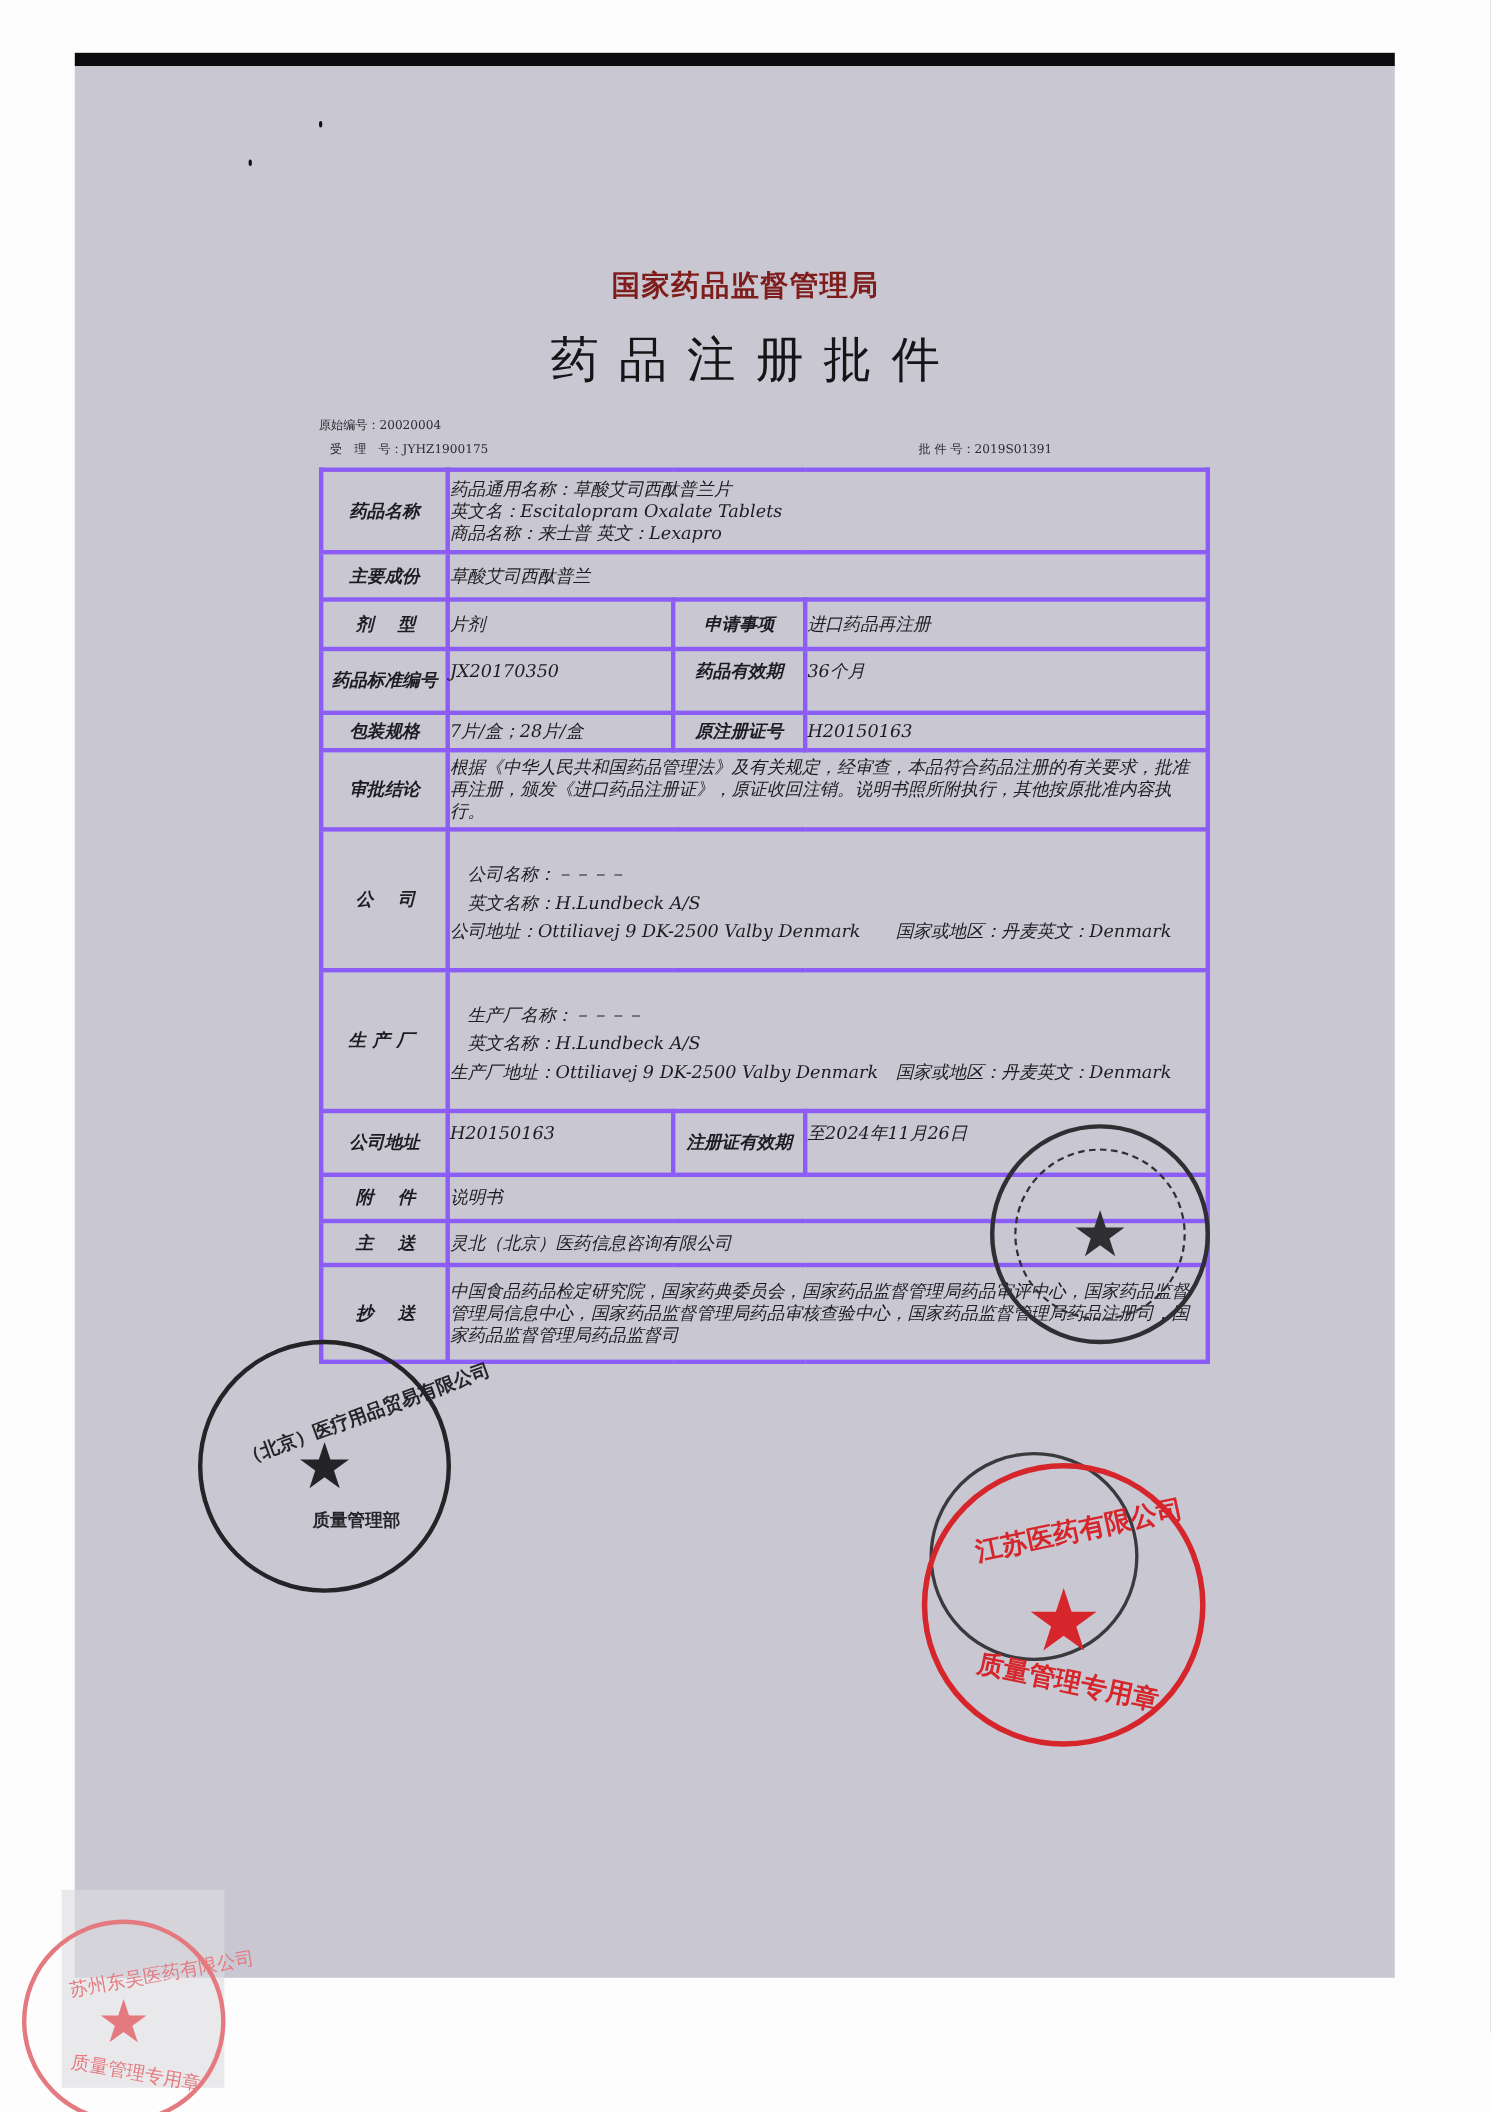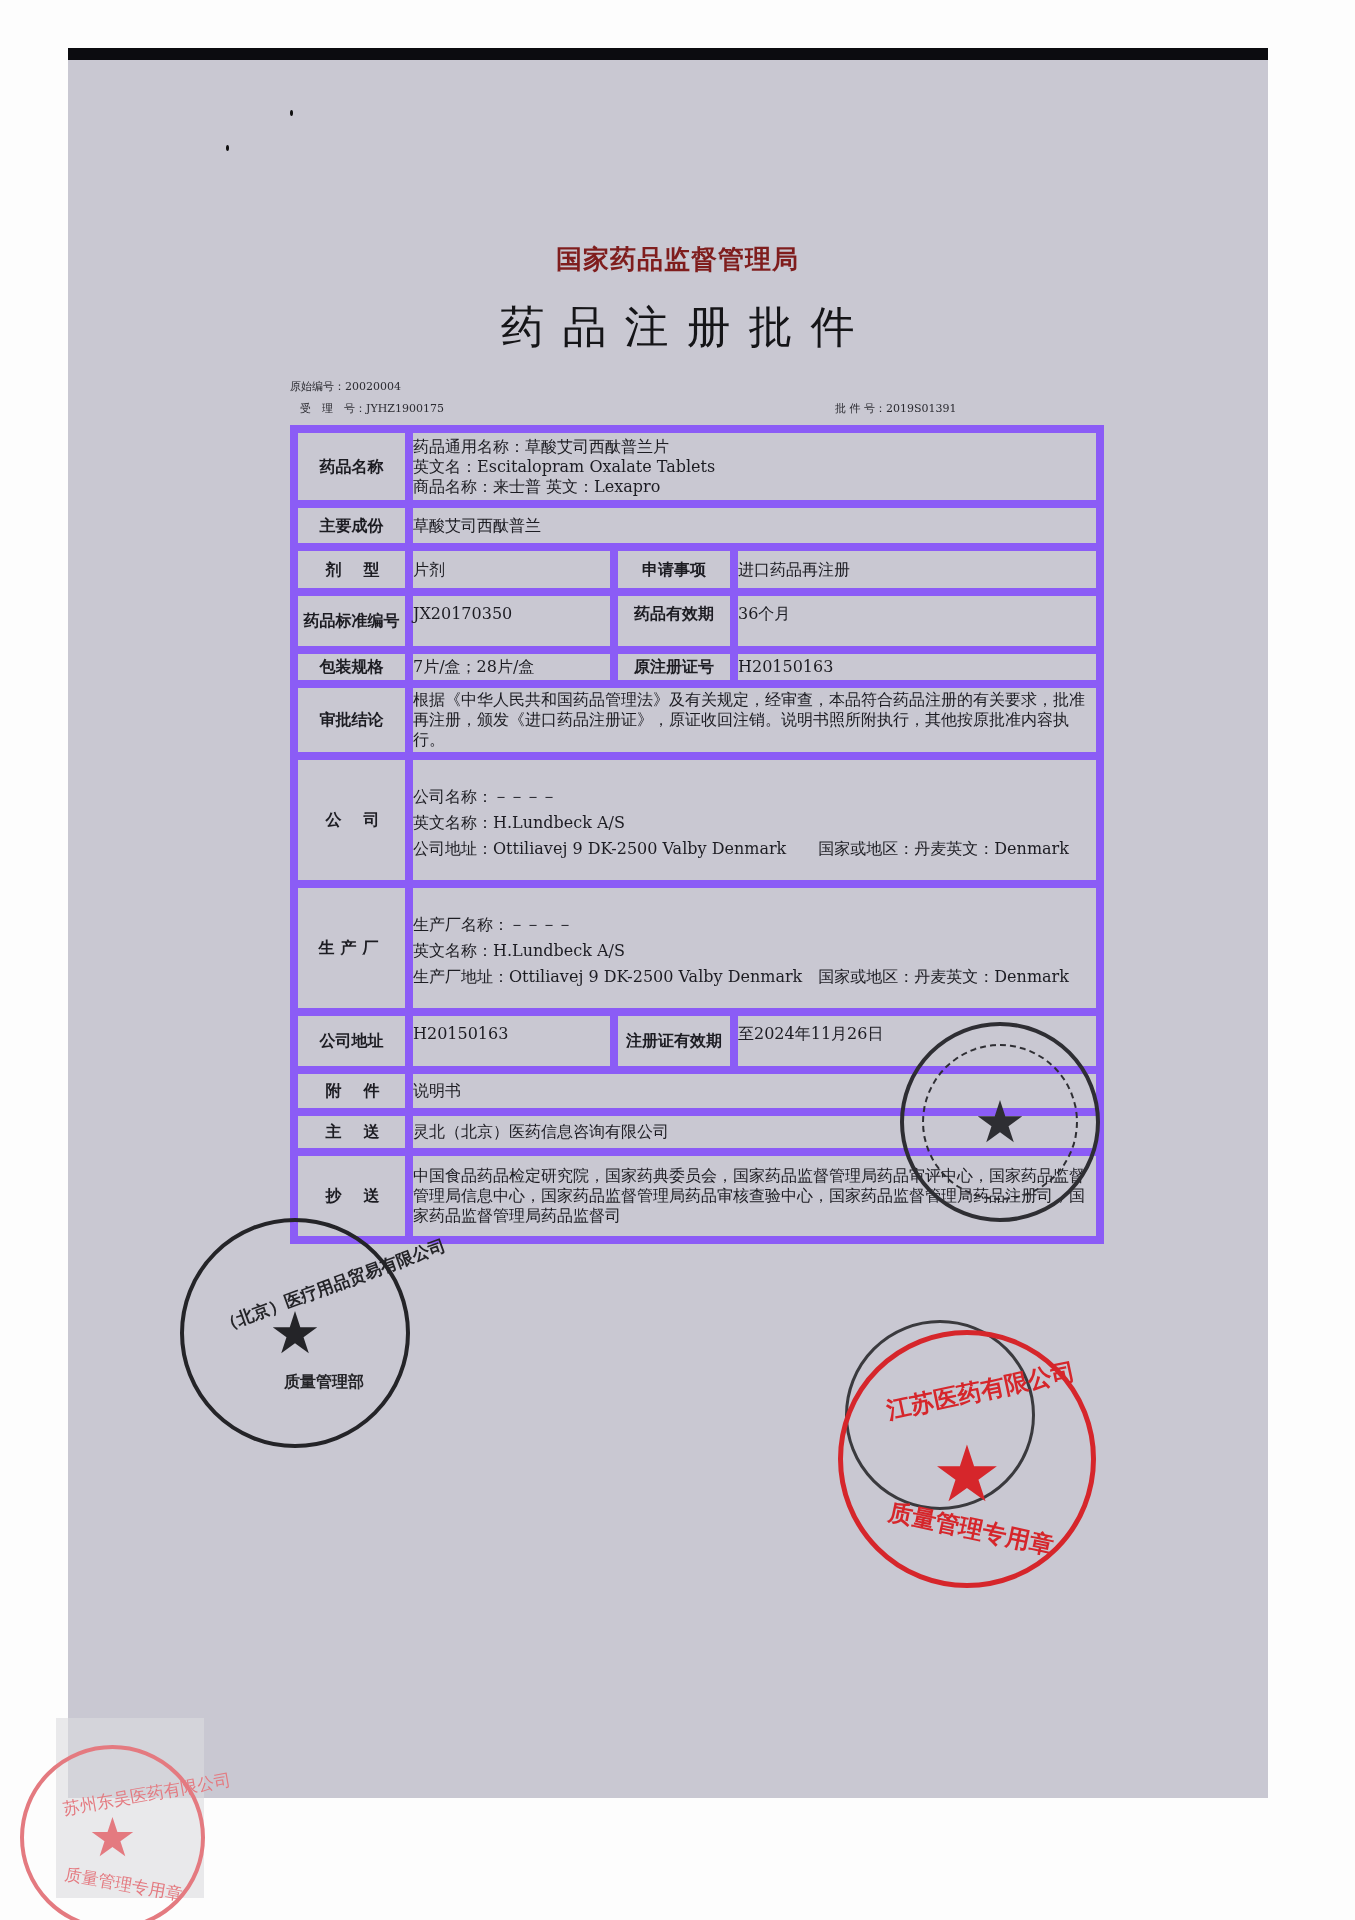--- a/index.html
+++ b/index.html
@@ -31,30 +31,31 @@
   .meta-line {
     position:absolute; font-size:11px; color:#2a2a30;
   }
 
   table.reg {
     position:absolute; left:290px; top:425px; width:806px;
     border-collapse:collapse; table-layout:fixed;
     font-size:16px; color:#1c1c22;
   }
   table.reg td {
-    border:8px solid #8b5cf6; vertical-align:middle; padding:2px 0;
+    border:4px solid #8b5cf6; vertical-align:middle; padding:2px 0;
     line-height:1.25;
+    font-style:italic;
   }
   td.lbl {
     font-weight:bold; text-align:center; letter-spacing:0px; font-size:16px;
   }
   td.lbl.spread { letter-spacing:22px; padding-left:24px; }
   td.val { text-align:left; }
   td.val .line { display:block; }
-  .line.gap { margin:6px 0; }
+  .line.gap { margin:6px 16px; }
 
   .stamp {
     position:absolute; border-radius:50%; box-sizing:border-box;
     display:flex; align-items:center; justify-content:center;
   }
   .stamp .star { font-size:58px; line-height:1; }
   .stamp-text {
     position:absolute; font-size:20px; white-space:nowrap; font-weight:bold;
   }
 

